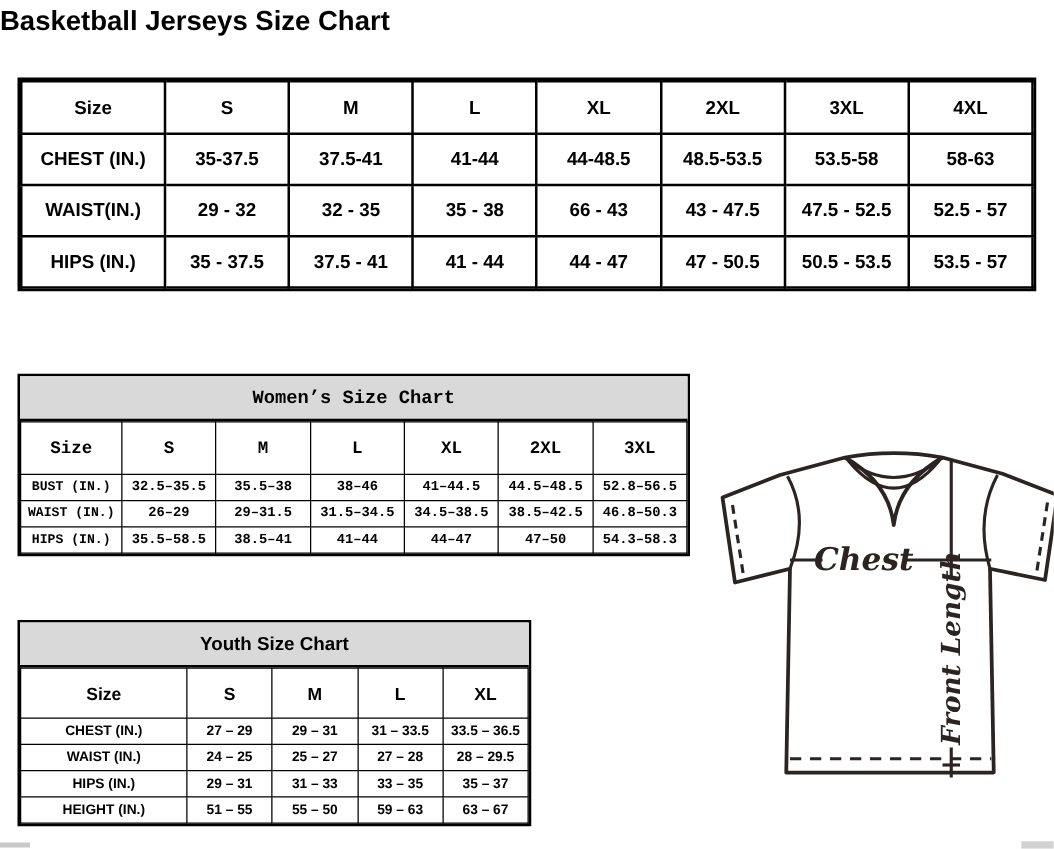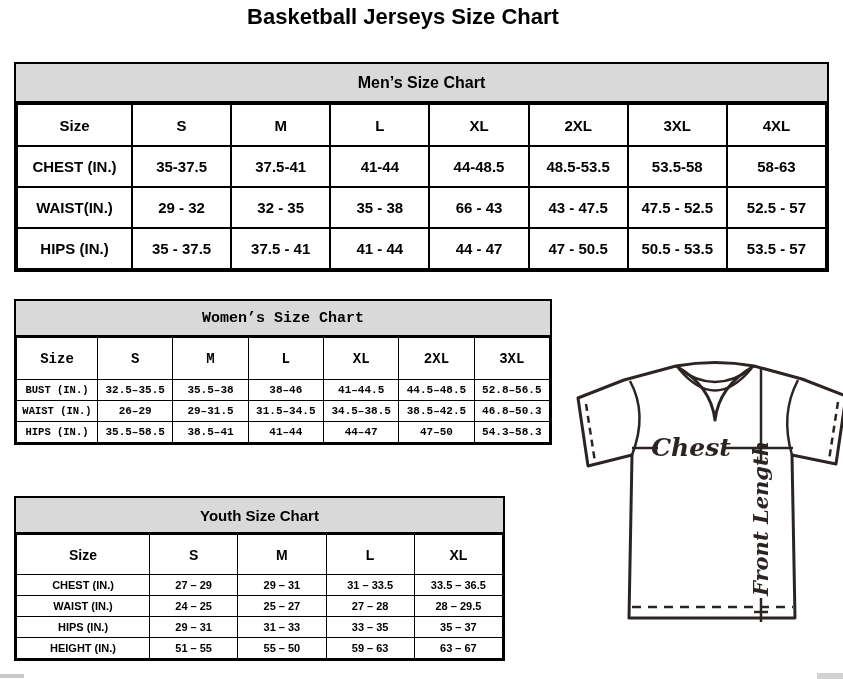--- a/index.html
+++ b/index.html
@@ -4,21 +4,21 @@
 <style>
   html,body { margin:0; padding:0; }
   body {
     width:843px; height:679px; position:relative;
     background:#ffffff; color:#000000;
     font-family:"Liberation Sans", sans-serif;
     overflow:hidden;
   }
   .page-title {
     position:absolute; top:4px; left:0; width:806px;
-    text-align:center; font-size:22px; font-weight:bold;
+    text-align:left; font-size:22px; font-weight:bold;
   }
   .chart {
     position:absolute; border:2px solid #000; box-sizing:border-box; background:#fff;
   }
   .chart-header {
     display:flex; align-items:center; justify-content:center;
     background:#d9d9d9; border-bottom:2px solid #000;
     font-weight:bold;
   }
   table { width:100%; border-collapse:collapse; table-layout:fixed; }
@@ -35,21 +35,21 @@
   
   .womens { left:14px; top:299px; width:538px;font-family:Liberation Mono, monospace; }
   .womens .chart-header { height:34px; font-size:15px; }
   .womens th, .womens td { border:1px solid #000; }
   .womens .head-row th { height:41px; font-size:14px; }
   .womens .data-row td { height:20px; font-size:11px; }
   .womens .data-row td.row-label { font-size:10.5px; }
   .womens col.label-col { width:81px; }
 
   
-  .youth { left:14px; top:496px; width:491px; }
+  .youth { left:14px; top:496px; width:411px; }
   .youth .chart-header { height:34px; font-size:15px; }
   .youth th, .youth td { border:1px solid #000; }
   .youth .head-row th { height:39px; font-size:14px; }
   .youth .data-row td { height:20px; font-size:11px; }
   .youth col.label-col { width:133px; }
 
   
   .jersey-wrap { position:absolute; left:572px; top:358px; width:284px; height:270px;text-align:right; }
   .jersey-wrap svg { display:block; }
   .measure-text {
@@ -61,21 +61,20 @@
   .scroll-frag { position:absolute; background:#c9c9c9; }
   .scroll-frag.left  { left:0;    top:674px; width:24px; height:4px; }
   .scroll-frag.right { left:817px; top:673px; width:26px; height:6px; background:#d2d2d2; }
 </style>
 </head>
 <body>
 
 <div class="page-title">Basketball Jerseys Size Chart</div>
 
 <div class="chart mens">
-  <div class="chart-header">Men’s Size Chart</div>
   <table>
     <colgroup>
         <col class="label-col">
         <col>
         <col>
         <col>
         <col>
         <col>
         <col>
         <col>

